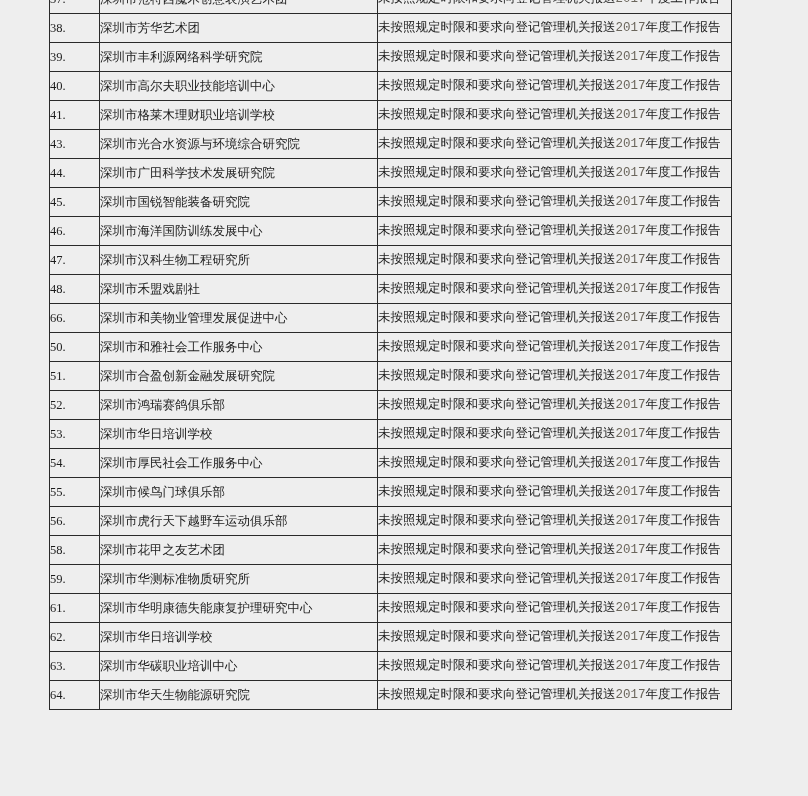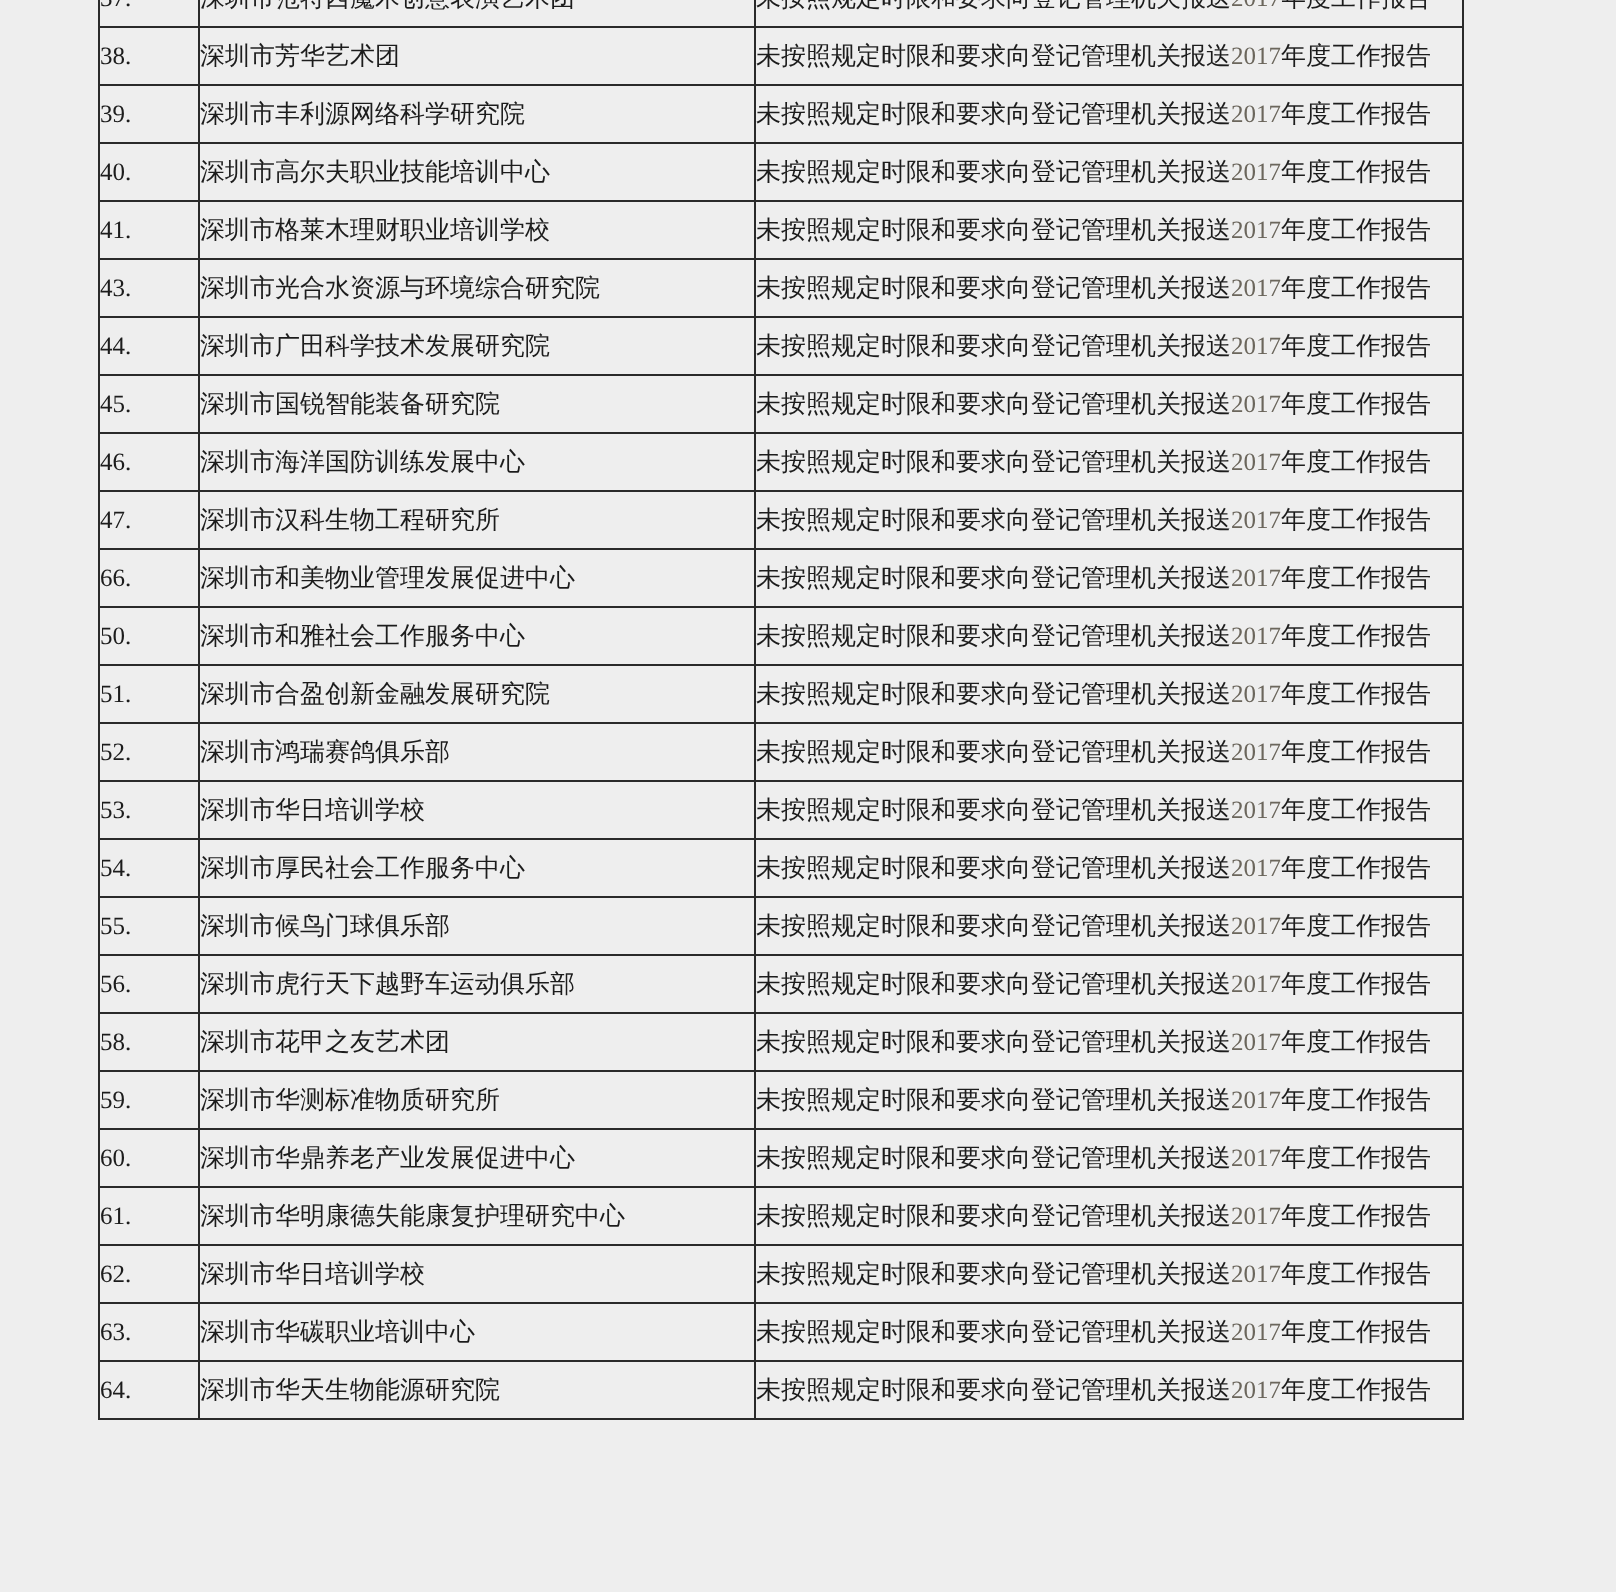--- a/index.html
+++ b/index.html
@@ -25,21 +25,21 @@
     color: #1c1c1c;
     padding: 0;
     vertical-align: middle;
     white-space: nowrap;
     overflow: hidden;
     line-height: 1;
   }
   td.col-num { width: 49px; padding-left: 9px; }
   td.col-name { width: 277px; padding-left: 3px; }
   td.col-violation { width: 353px; padding-left: 3px; }
-  .year { color: #6b665c; }
+  .year { color: #6b665c; font-family: Liberation Mono, monospace; }
 </style>
 </head>
 <body>
 
 <div class="page">
   <table class="report-table">
     <tbody>
   <tr>
     <td class="col-num">37.</td>
     <td class="col-name">深圳市范特西魔术创意表演艺术团</td>
@@ -94,20 +94,25 @@
     <td class="col-name">深圳市海洋国防训练发展中心</td>
     <td class="col-violation"><span>未按照规定时限和要求向登记管理机关报送</span><span class="year">2017</span><span>年度工作报告</span></td>
   </tr>
 
   <tr>
     <td class="col-num">47.</td>
     <td class="col-name">深圳市汉科生物工程研究所</td>
     <td class="col-violation"><span>未按照规定时限和要求向登记管理机关报送</span><span class="year">2017</span><span>年度工作报告</span></td>
   </tr>
 
+  <tr>
+    <td class="col-num">48.</td>
+    <td class="col-name">深圳市禾盟戏剧社</td>
+    <td class="col-violation"><span>未按照规定时限和要求向登记管理机关报送</span><span class="year">2017</span><span>年度工作报告</span></td>
+  </tr>
 
   <tr>
     <td class="col-num">66.</td>
     <td class="col-name">深圳市和美物业管理发展促进中心</td>
     <td class="col-violation"><span>未按照规定时限和要求向登记管理机关报送</span><span class="year">2017</span><span>年度工作报告</span></td>
   </tr>
 
   <tr>
     <td class="col-num">50.</td>
     <td class="col-name">深圳市和雅社会工作服务中心</td>
@@ -156,25 +161,20 @@
     <td class="col-name">深圳市花甲之友艺术团</td>
     <td class="col-violation"><span>未按照规定时限和要求向登记管理机关报送</span><span class="year">2017</span><span>年度工作报告</span></td>
   </tr>
 
   <tr>
     <td class="col-num">59.</td>
     <td class="col-name">深圳市华测标准物质研究所</td>
     <td class="col-violation"><span>未按照规定时限和要求向登记管理机关报送</span><span class="year">2017</span><span>年度工作报告</span></td>
   </tr>
 
-  <tr>
-    <td class="col-num">60.</td>
-    <td class="col-name">深圳市华鼎养老产业发展促进中心</td>
-    <td class="col-violation"><span>未按照规定时限和要求向登记管理机关报送</span><span class="year">2017</span><span>年度工作报告</span></td>
-  </tr>
 
   <tr>
     <td class="col-num">61.</td>
     <td class="col-name">深圳市华明康德失能康复护理研究中心</td>
     <td class="col-violation"><span>未按照规定时限和要求向登记管理机关报送</span><span class="year">2017</span><span>年度工作报告</span></td>
   </tr>
 
   <tr>
     <td class="col-num">62.</td>
     <td class="col-name">深圳市华日培训学校</td>

